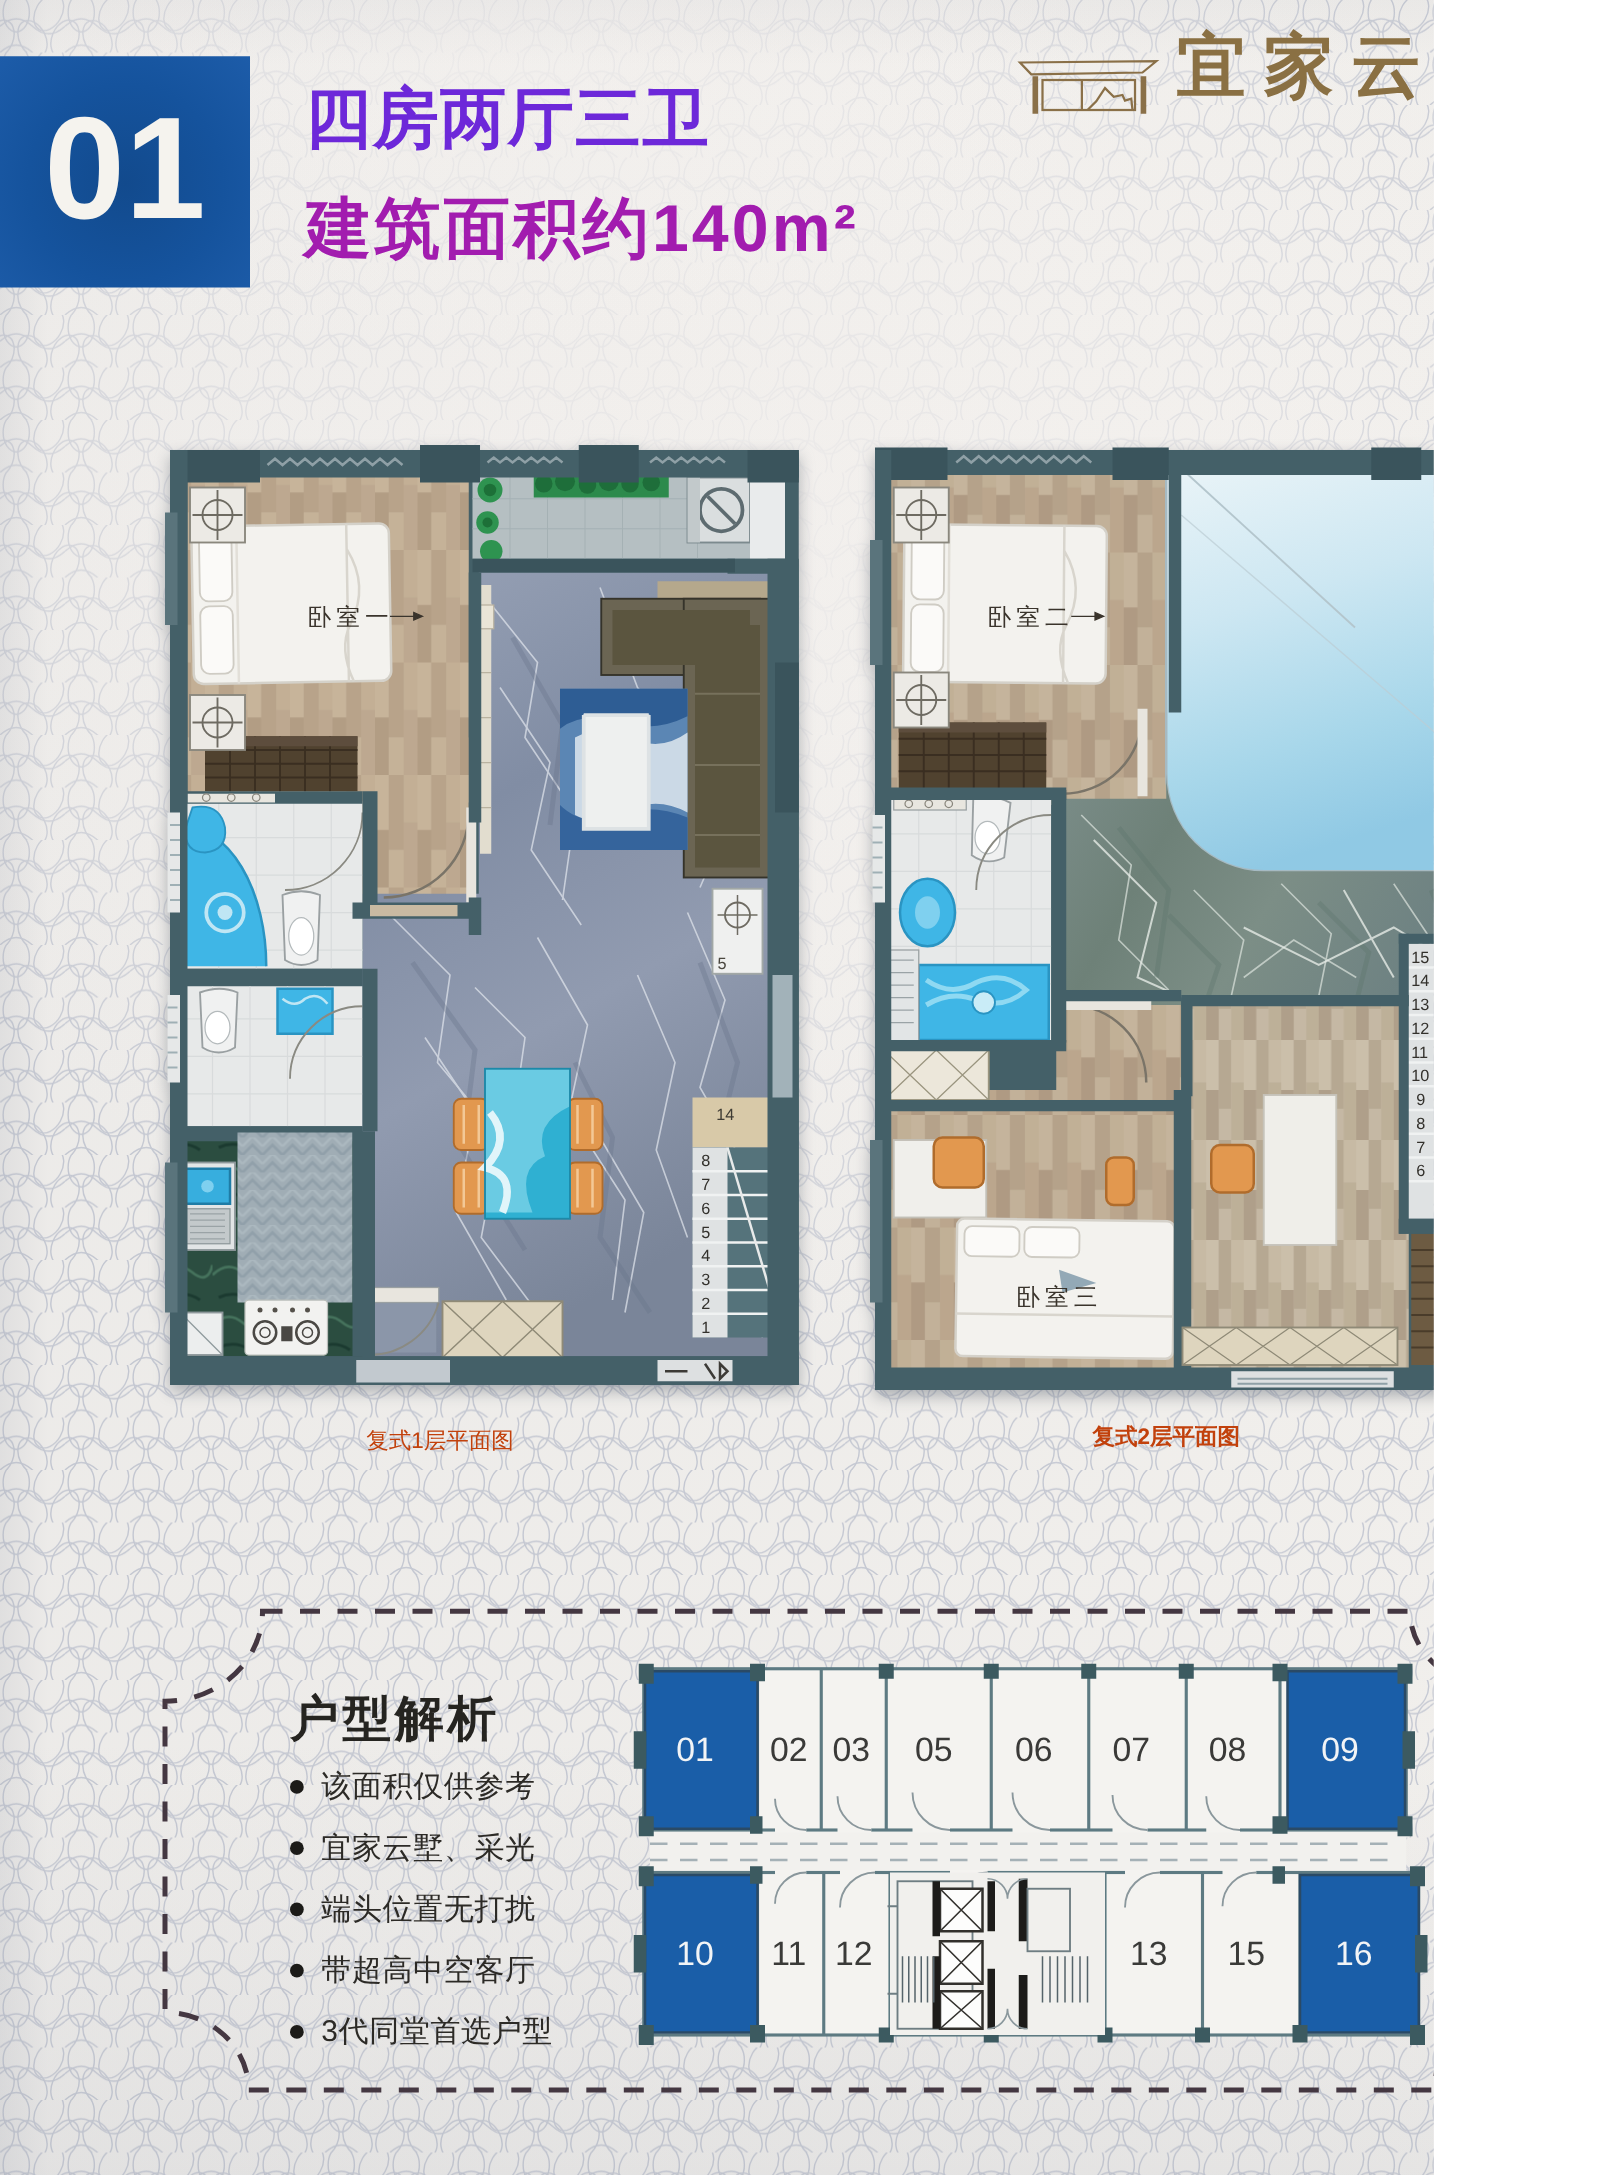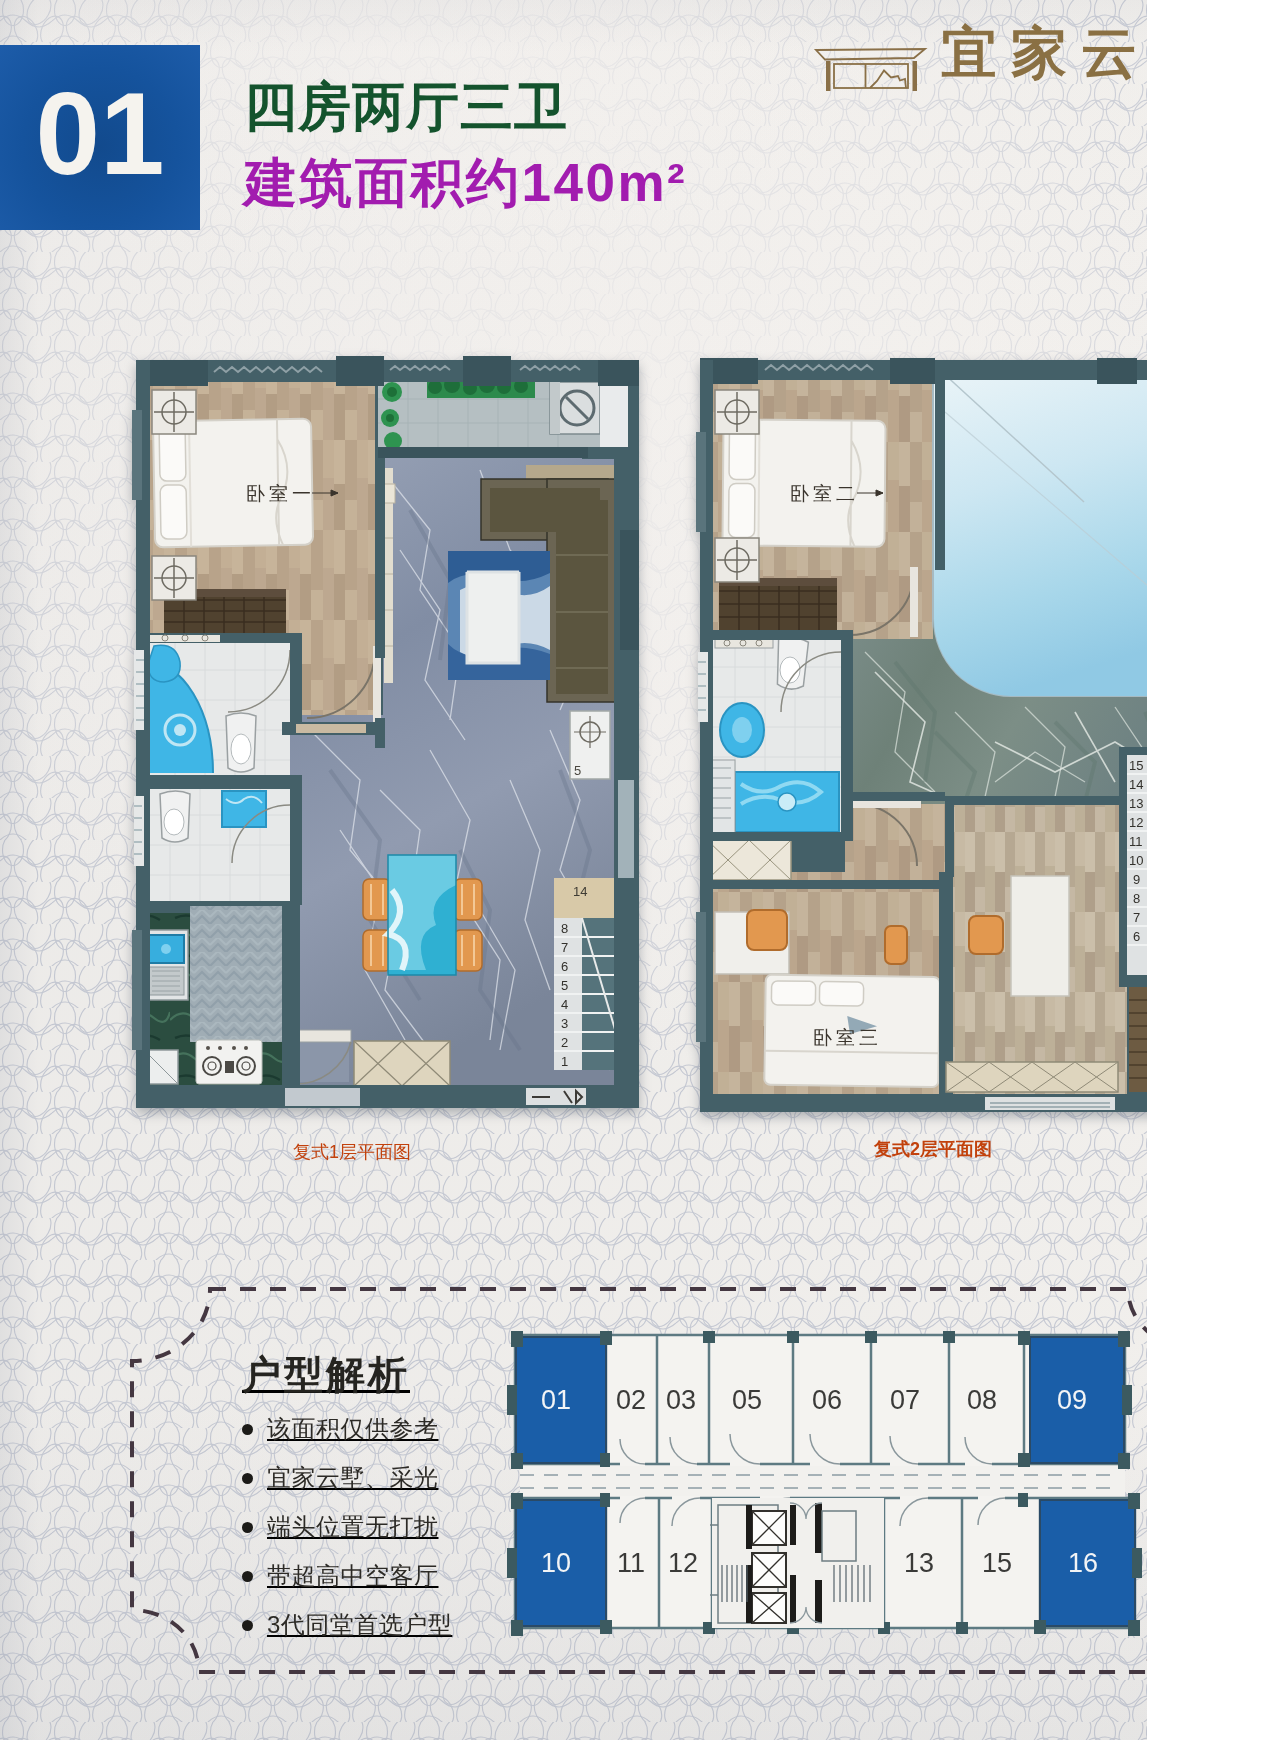--- a/index.html
+++ b/index.html
@@ -4,27 +4,27 @@
 <style>
   html,body{margin:0;padding:0;}
   #page{position:relative;width:1147px;height:1740px;overflow:hidden;background:#f2f0ed;
         font-family:"Liberation Sans",sans-serif;}
   #page *{box-sizing:border-box;}
   .abs{position:absolute;}
   #bgpat{position:absolute;left:0;top:0;}
   .bluebox{position:absolute;left:0;top:45px;width:200px;height:185px;
      background:radial-gradient(ellipse at 50% 55%, #124a8d 0%, #15539d 55%, #1d5ca9 100%);
      color:#f5f3ee;font-weight:bold;font-size:116px;text-align:center;line-height:178px;}
-  .t1{position:absolute;left:244px;top:72px;font-size:53px;font-weight:bold;color:#14532d;letter-spacing:1px;}
+  .t1{position:absolute;left:244px;top:60px;font-size:53px;font-weight:bold;color:#6d28d9;letter-spacing:1px;}
   .t2{position:absolute;left:244px;top:148px;font-size:53px;font-weight:bold;color:#a21caf;letter-spacing:2.5px;}
   .logoname{position:absolute;left:941px;top:16px;width:290px;font-family:"Liberation Serif",serif;
      font-size:56px;font-weight:bold;color:#8a7043;letter-spacing:14px;white-space:nowrap;}
   .tagline{position:absolute;left:874px;top:111px;font-size:24px;color:#4d4a45;letter-spacing:15.2px;white-space:nowrap;}
   .cap{position:absolute;font-size:18px;color:#c2410c;letter-spacing:0px;}
-  .analysis{position:absolute;left:242px;top:1348px;width:240px;text-decoration:underline;}
+  .analysis{position:absolute;left:232px;top:1348px;width:240px;}
   .analysis h2{margin:0 0 11px 0;font-size:39px;color:#252420;letter-spacing:3px;}
   .analysis ul{list-style:none;margin:0;padding:0;}
   .analysis li{font-size:24px;color:#2c2a26;margin-bottom:17px;white-space:nowrap;letter-spacing:0.5px;}
   .analysis li:before{content:"";display:inline-block;border-radius:50%;
       background:#1c1b18;margin-right:14px;vertical-align:2px;width:11px;height:11px;}
   .disc{position:absolute;left:326px;top:1688px;width:720px;text-align:center;font-size:19px;color:#46433e;letter-spacing:0.2px;white-space:nowrap;}
 </style>
 </head>
 <body>
 <div id="page">

